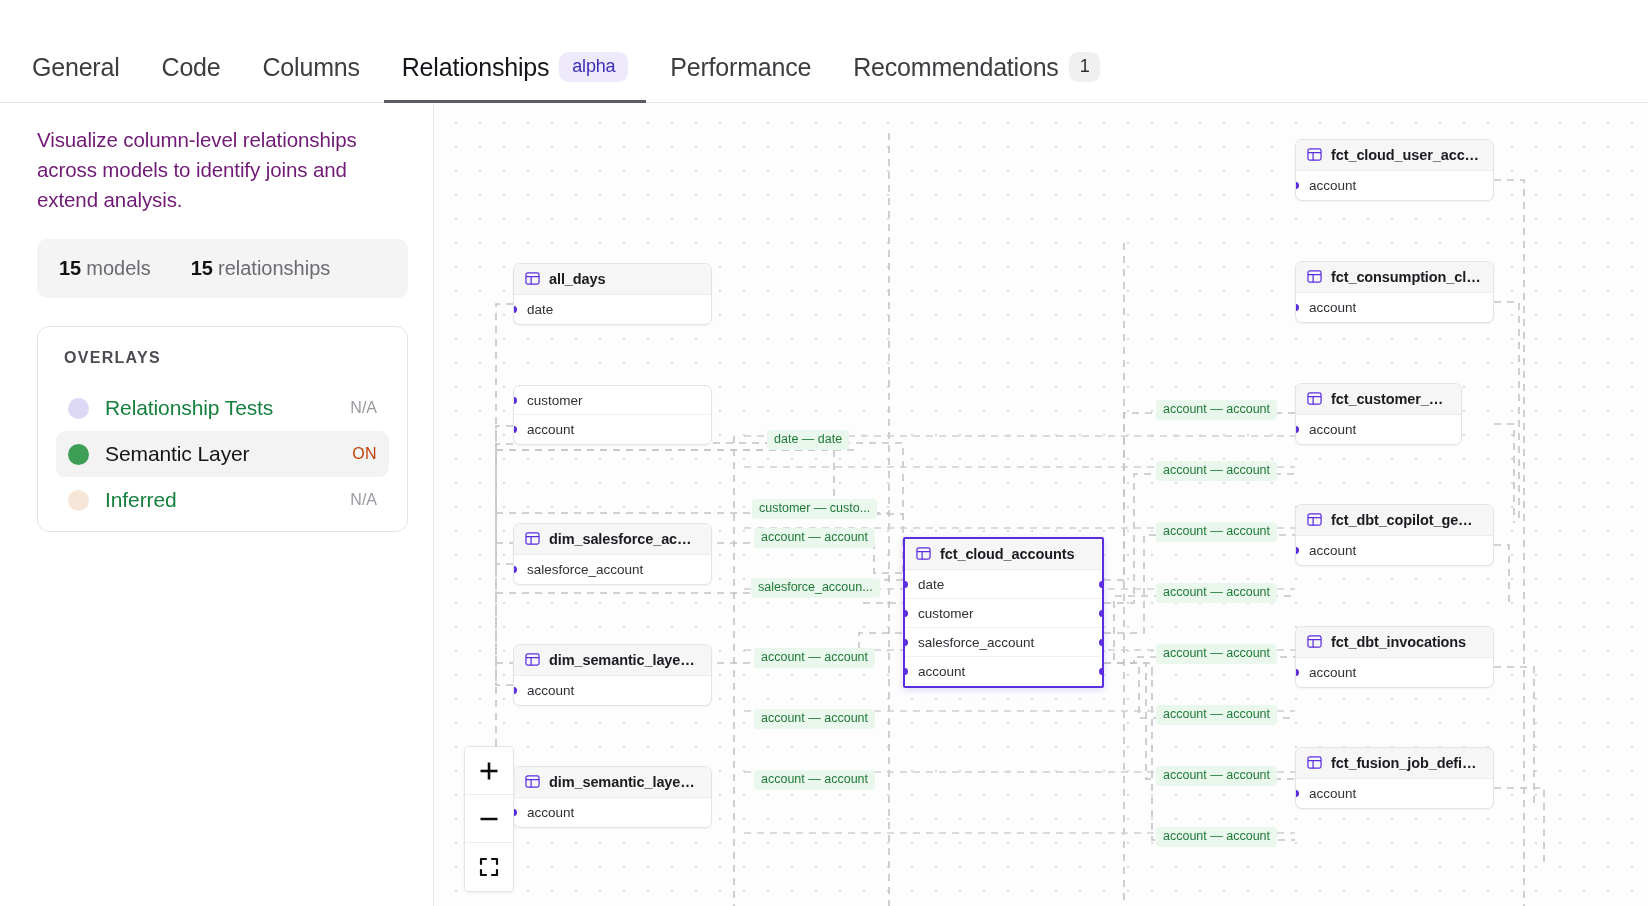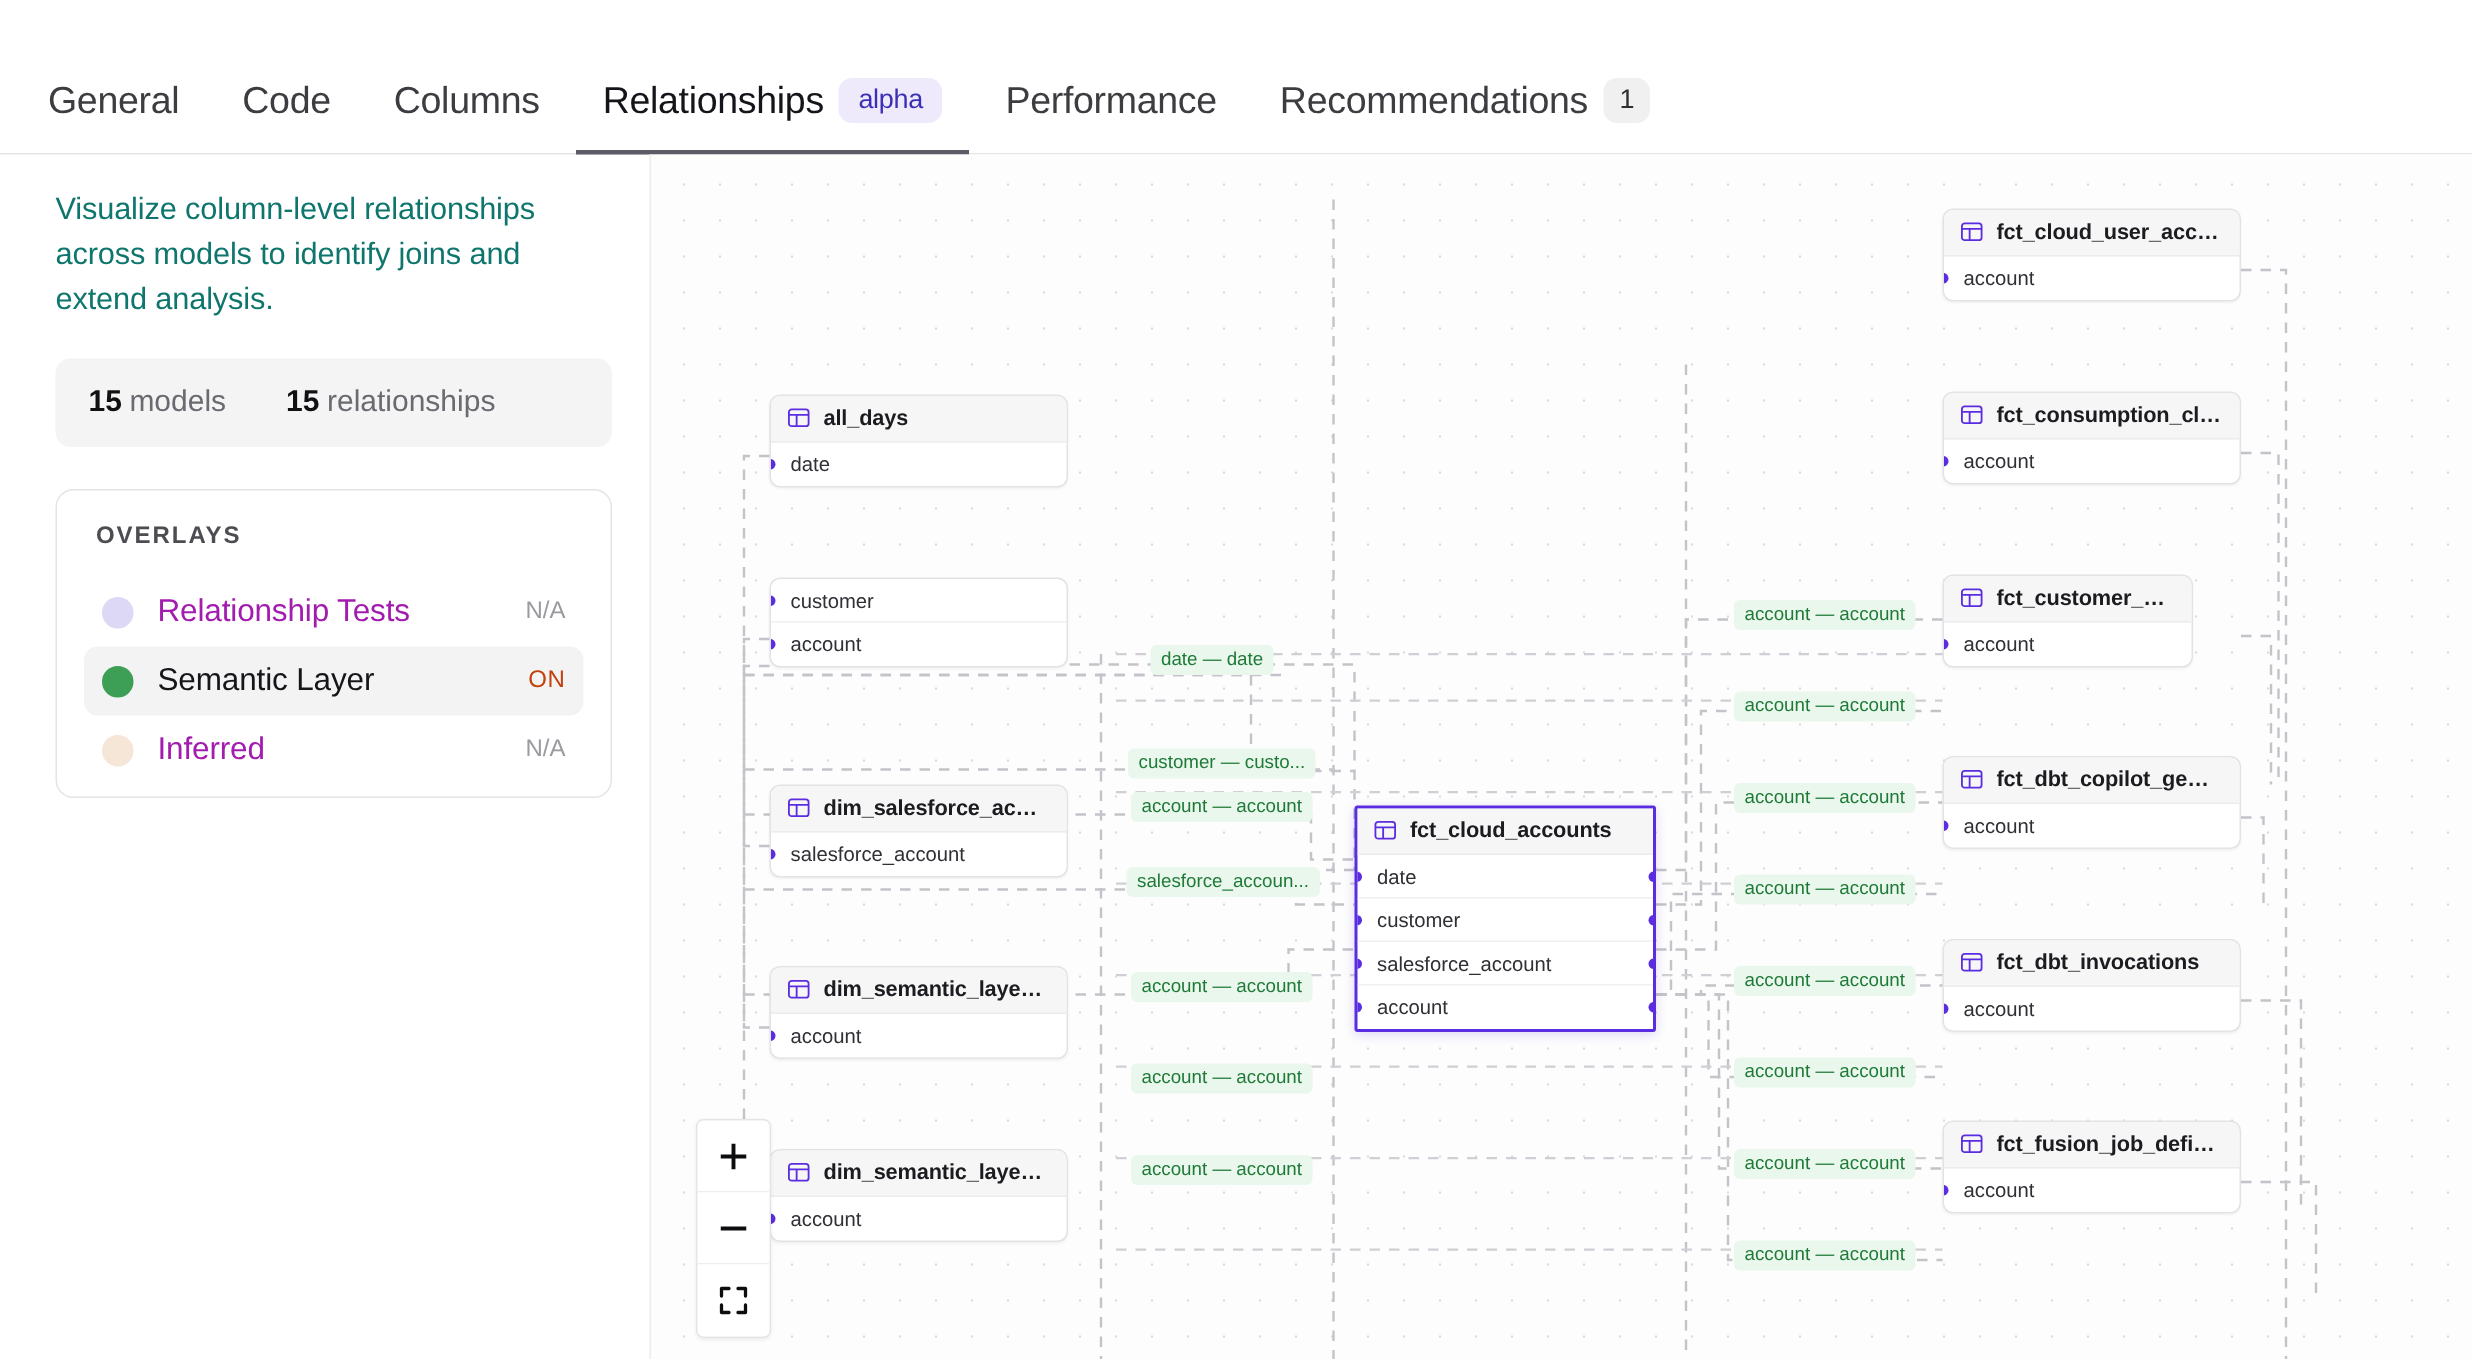--- a/index.html
+++ b/index.html
@@ -57,21 +57,21 @@
   
   .sidebar {
     width: 433px;
     flex: 0 0 433px;
     padding: 22px 25px 0 37px;
     background: #ffffff;
   }
   .intro {
     font-size: 20.5px;
     line-height: 1.47;
-    color: #0f766e;
+    color: #701a75;
     letter-spacing: -0.1px;
     margin: 0 0 24px 0;
     max-width: 375px;
   }
   .stats {
     background: #f4f4f5;
     border-radius: 10px;
     padding: 18px 22px;
     display: flex;
     gap: 40px;
@@ -97,21 +97,21 @@
   .ov-row {
     display: flex;
     align-items: center;
     gap: 16px;
     padding: 11px 12px;
     border-radius: 9px;
     cursor: pointer;
   }
   .ov-row.on { background: #f3f3f4; }
   .ov-dot { width: 21px; height: 21px; border-radius: 50%; flex: 0 0 21px; }
-  .ov-label { font-size: 21px; color: #a21caf; letter-spacing: -0.1px; flex: 1; }
+  .ov-label { font-size: 21px; color: #15803d; letter-spacing: -0.1px; flex: 1; }
   .ov-row.on .ov-label { color: #16161a; }
   .ov-state { font-size: 16px; color: #9a9aa0; font-weight: 400; }
   .ov-row.on .ov-state { color: #c2410c; font-weight: 400; letter-spacing: 0.4px; }
 
   
   .canvas {
     position: relative;
     flex: 1;
     overflow: hidden;
     background-color: #fdfdfd;

